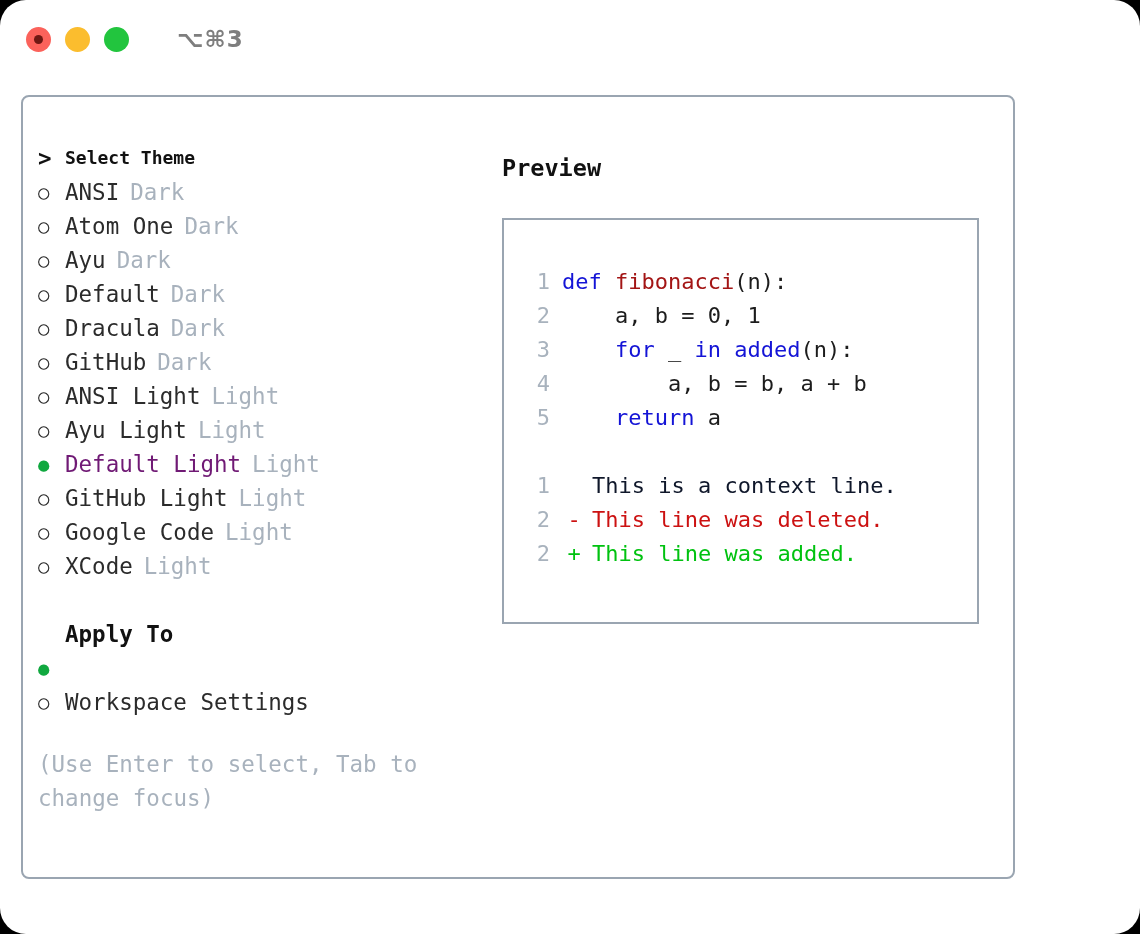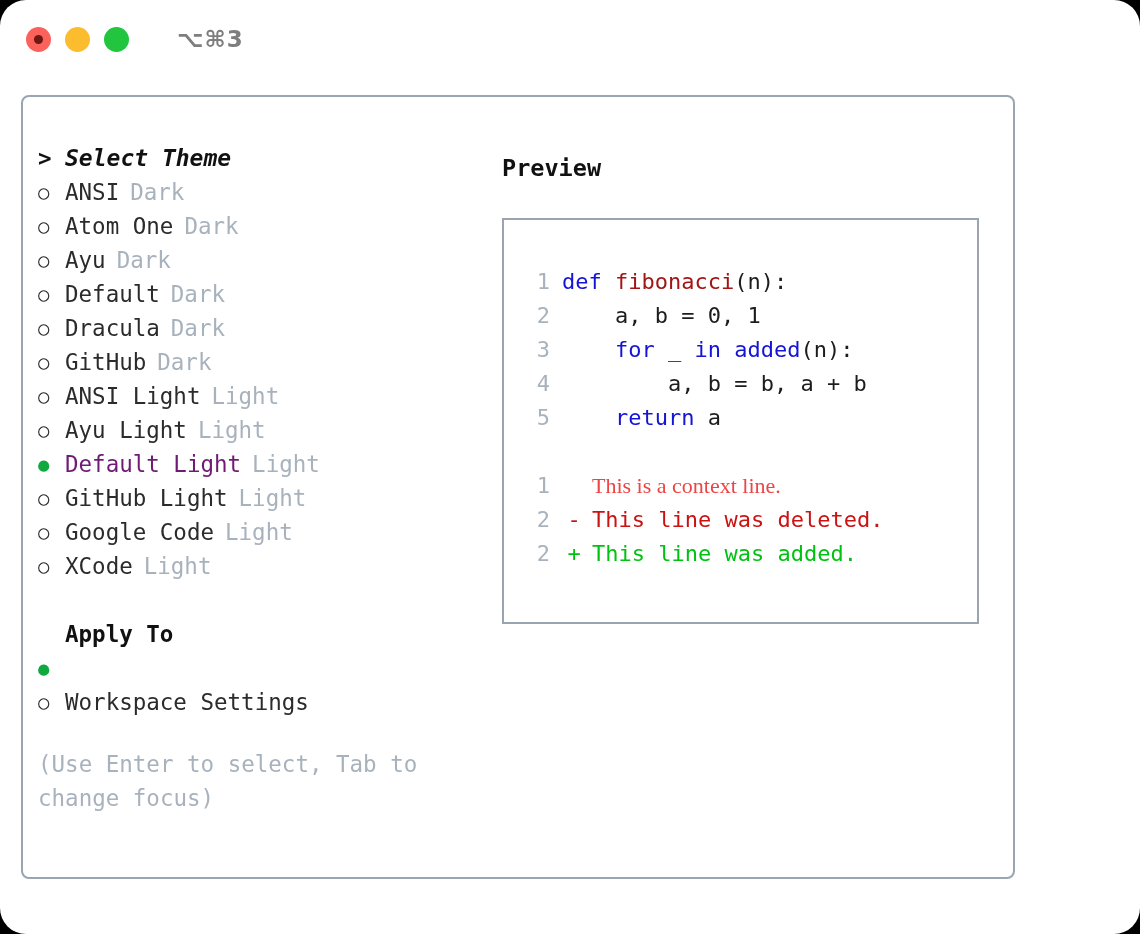--- a/index.html
+++ b/index.html
@@ -109,22 +109,21 @@
   .marker-head {
     font-weight: 700;
     color: #111111;
   }
   .marker-off { color: #2b2b2b; font-size: 19px; }
   .marker-on  { color: #10a83f; font-size: 19px; }
 
   .row-title {
     font-weight: 700;
     color: #111111;
-    font-size: 23px;
-    font-style: italic;
+    font-size: 18px;
   }
   .row-label   { color: #2b2b2b; }
   .row-label.sel { color: #701a75; }
   .row-tag     { color: #a8b2bd; padding-left: 11px; }
 
   .section-head {
     height: 34px;
     display: flex;
     font-size: 22.5px;
     line-height: 34px;
@@ -191,21 +190,21 @@
   .kw   { color: #1414d6; }
   .fn   { color: #a31515; }
   .gap-line { height: 34px; }
 
   .dmark {
     width: 24px;
     flex: 0 0 24px;
     text-align: center;
     padding-left: 12px;
   }
-  .d-ctx  { color: #ef4444; font-family: Liberation Serif, serif; }
+  .d-ctx  { color: #0f172a; }
   .d-del  { color: #cc1111; }
   .d-add  { color: #00c210; }
 </style>
 </head>
 <body>
 
 <div id="app">
 
   <div class="titlebar">
     <div class="traffic">

